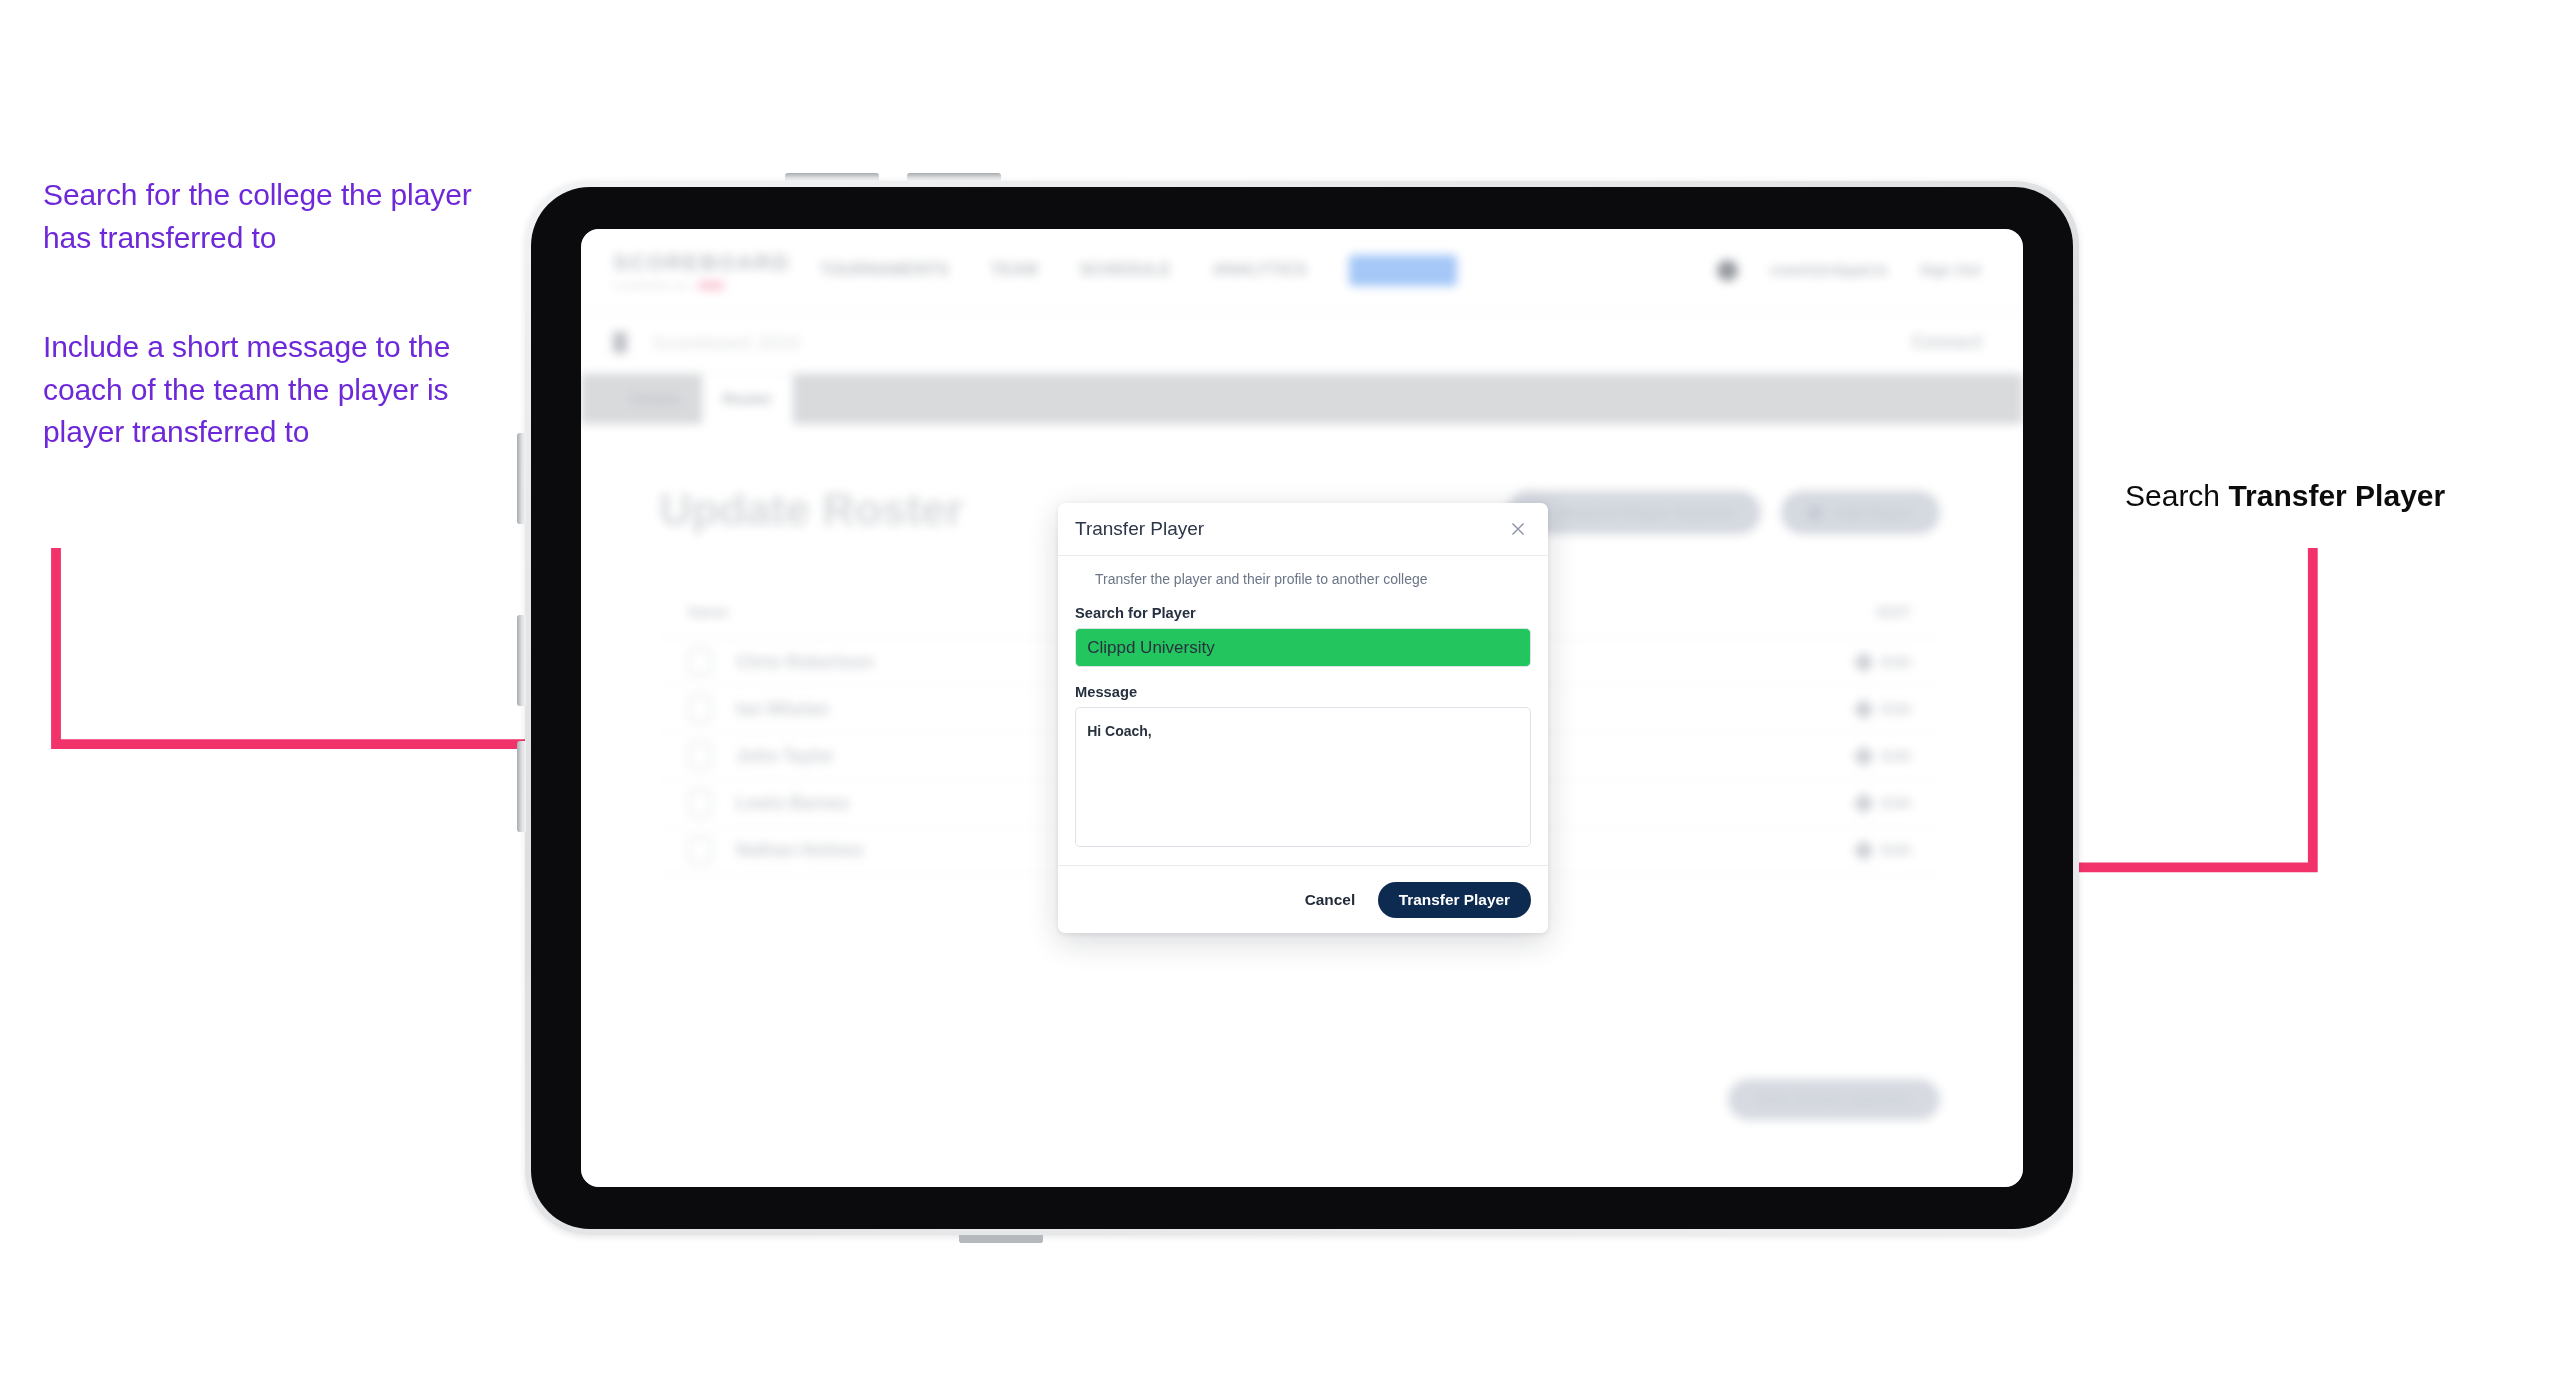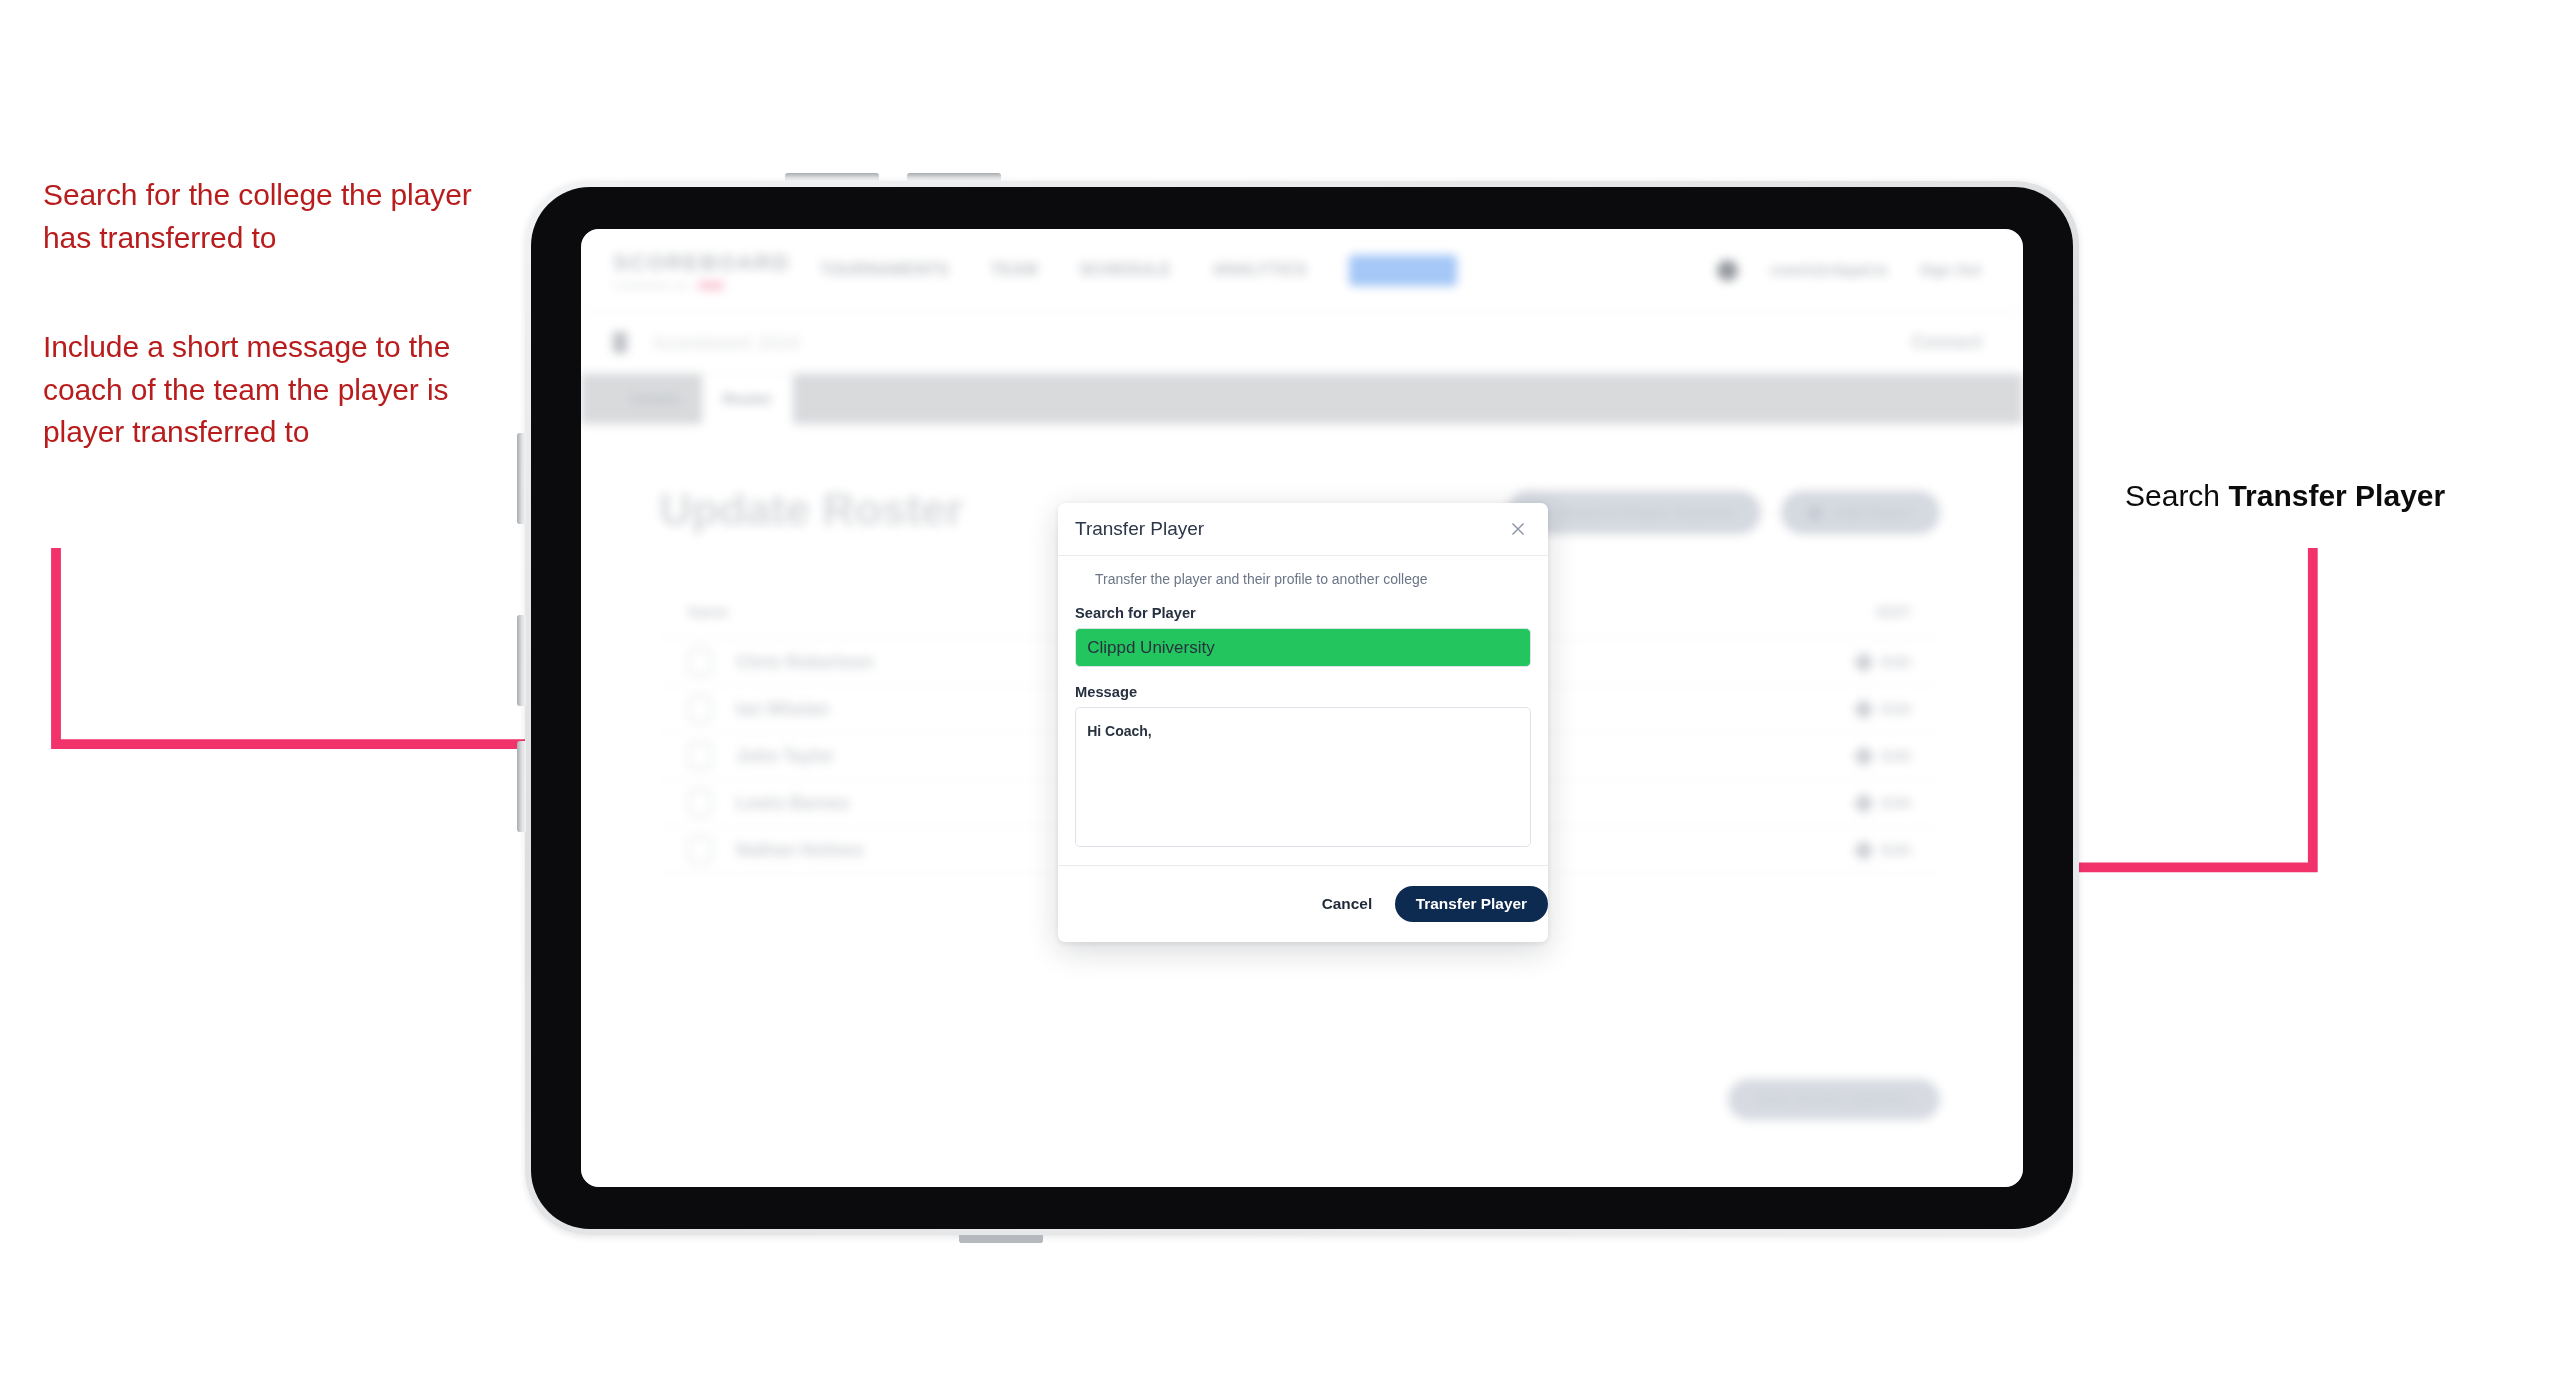--- a/index.html
+++ b/index.html
@@ -11,21 +11,21 @@
   }
   #stage { position: relative; width: 2576px; height: 1386px; background: #fff; }
 
   
   .annot-left {
     position: absolute;
     left: 43px;
     width: 448px;
     font-size: 30px;
     line-height: 1.42;
-    color: #b91c1c;
+    color: #6d28d9;
     letter-spacing: -0.1px;
   }
   #annot-left-1 { top: 174px; }
   #annot-left-2 { top: 326px; }
 
   .annot-right {
     position: absolute;
     left: 2125px;
     top: 475px;
     font-size: 30px;
@@ -227,23 +227,23 @@
   .msg-box {
     width: 100%; min-height: 140px;
     border: 0.7px solid #dfe3e9; border-radius: 4.9px;
     padding: 11.2px;
     font-size: 14px; color: #28323f; line-height: 1.58; font-weight: bold;
   }
   .msg-para { margin-bottom: 12.6px; }
   .msg-para:last-child { margin-bottom: 0; }
   .modal-foot {
     border-top: 0.7px solid #e9ebef;
-    height: 77px;
+    height: 68px;
     display: flex; align-items: center; justify-content: flex-end;
-    gap: 17px; 
+    gap: 17px; padding-right: 17px;
   }
   .btn-cancel {
     font-size: 15.4px; font-weight: 700; color: #1f2937;
     background: none; border: none; cursor: pointer;
     font-family: inherit; padding: 7px 5.6px;
   }
   .btn-primary {
     background: #0d2a50; color: #ffffff;
     border: none; border-radius: 24px;
     height: 36px; padding: 0 21px;

